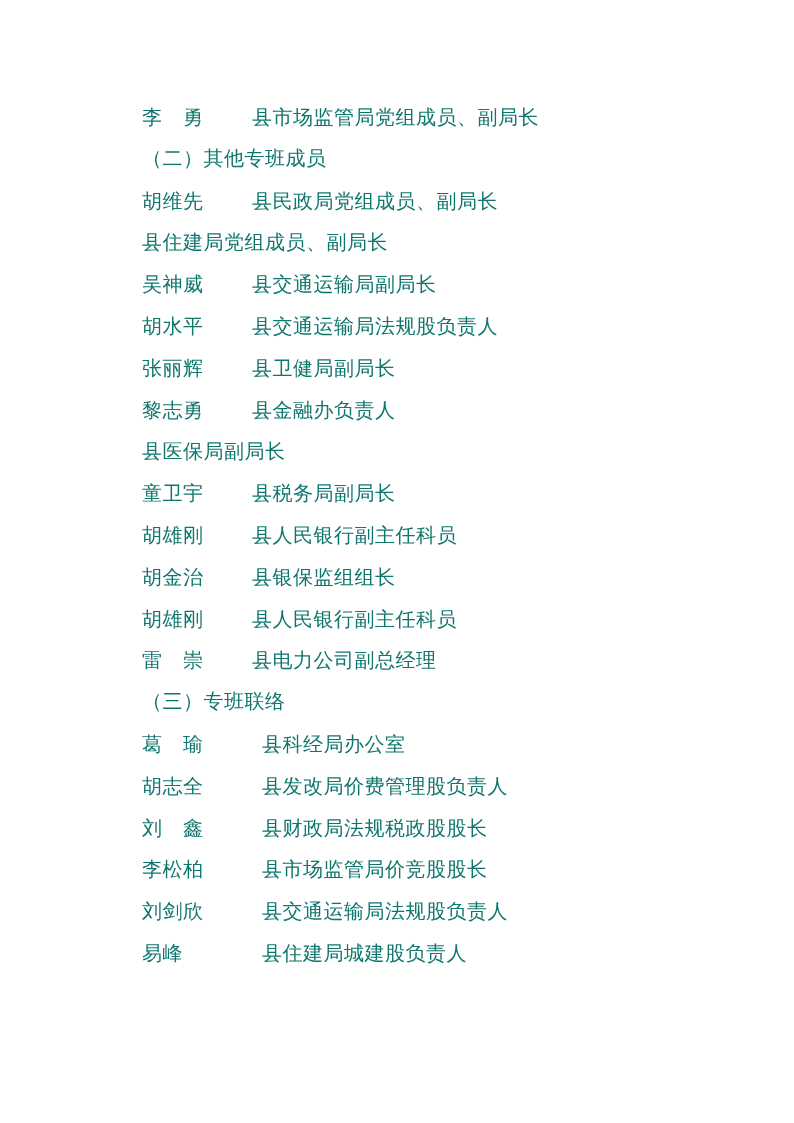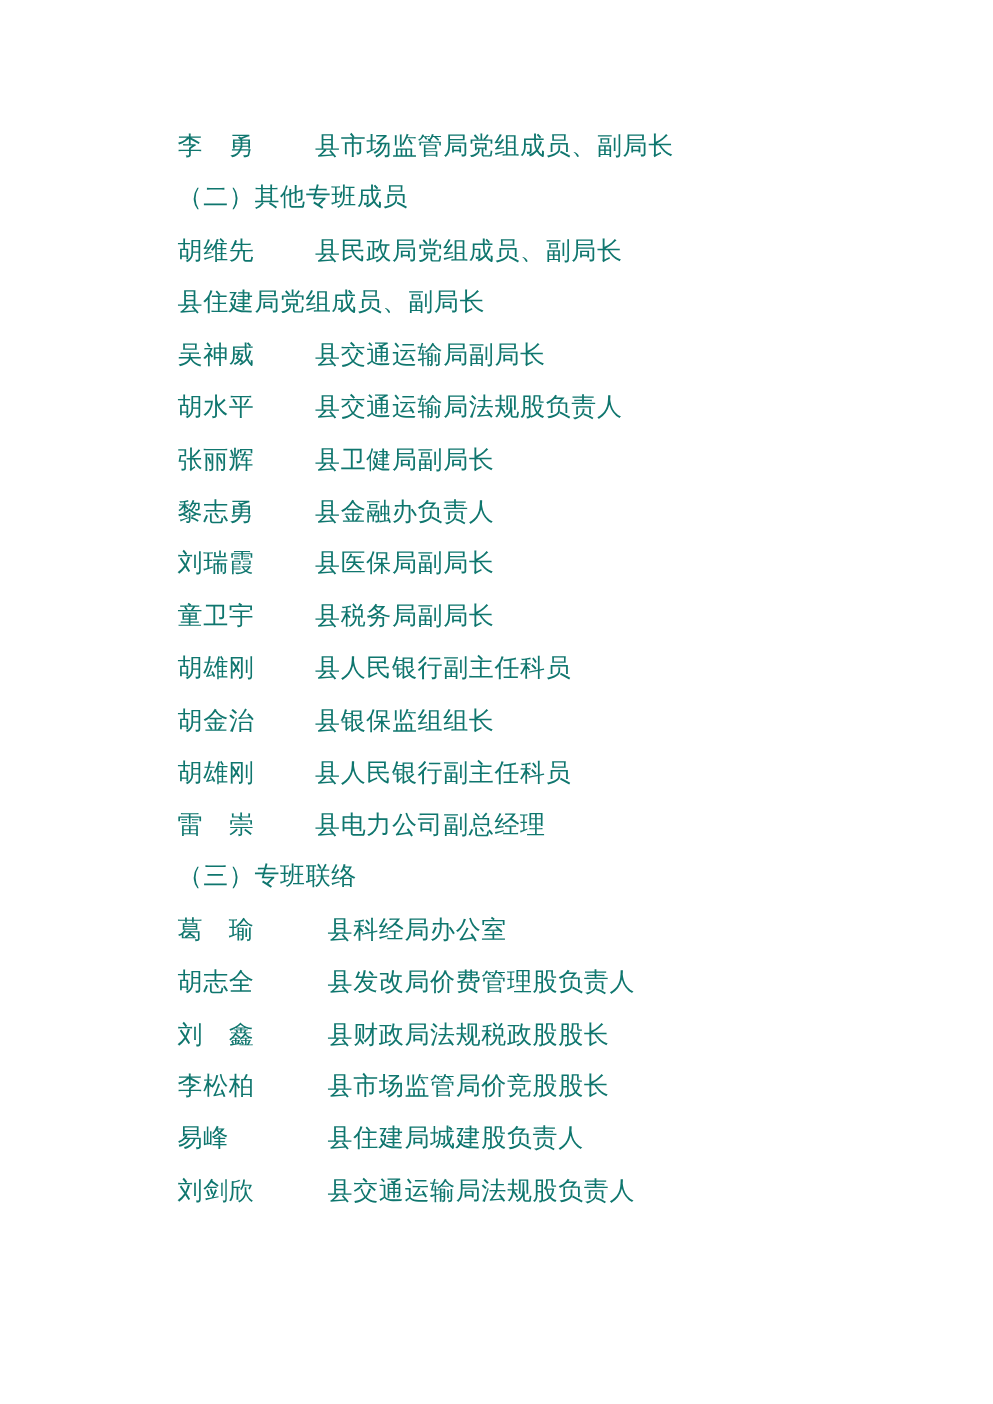--- a/index.html
+++ b/index.html
@@ -83,21 +83,20 @@
       <span class="name">张丽辉</span>
       <span class="position">县卫健局副局长</span>
     </div>
 
     <div class="row">
       <span class="name">黎志勇</span>
       <span class="position">县金融办负责人</span>
     </div>
 
     <div class="row">
-      <span class="name">刘瑞霞</span>
       <span class="position">县医保局副局长</span>
     </div>
 
     <div class="row">
       <span class="name">童卫宇</span>
       <span class="position">县税务局副局长</span>
     </div>
 
     <div class="row">
       <span class="name">胡雄刚</span>
@@ -138,23 +137,23 @@
       <span class="position">县财政局法规税政股股长</span>
     </div>
 
     <div class="row sec3">
       <span class="name">李松柏</span>
       <span class="position">县市场监管局价竞股股长</span>
     </div>
 
 
     <div class="row sec3">
-      <span class="name">易峰</span>
-      <span class="position">县住建局城建股负责人</span>
+      <span class="name">刘剑欣</span>
+      <span class="position">县交通运输局法规股负责人</span>
     </div>
 
     <div class="row sec3">
-      <span class="name">刘剑欣</span>
-      <span class="position">县交通运输局法规股负责人</span>
+      <span class="name">易峰</span>
+      <span class="position">县住建局城建股负责人</span>
     </div>
 
   </div>
 </div>
 
 </body></html>

